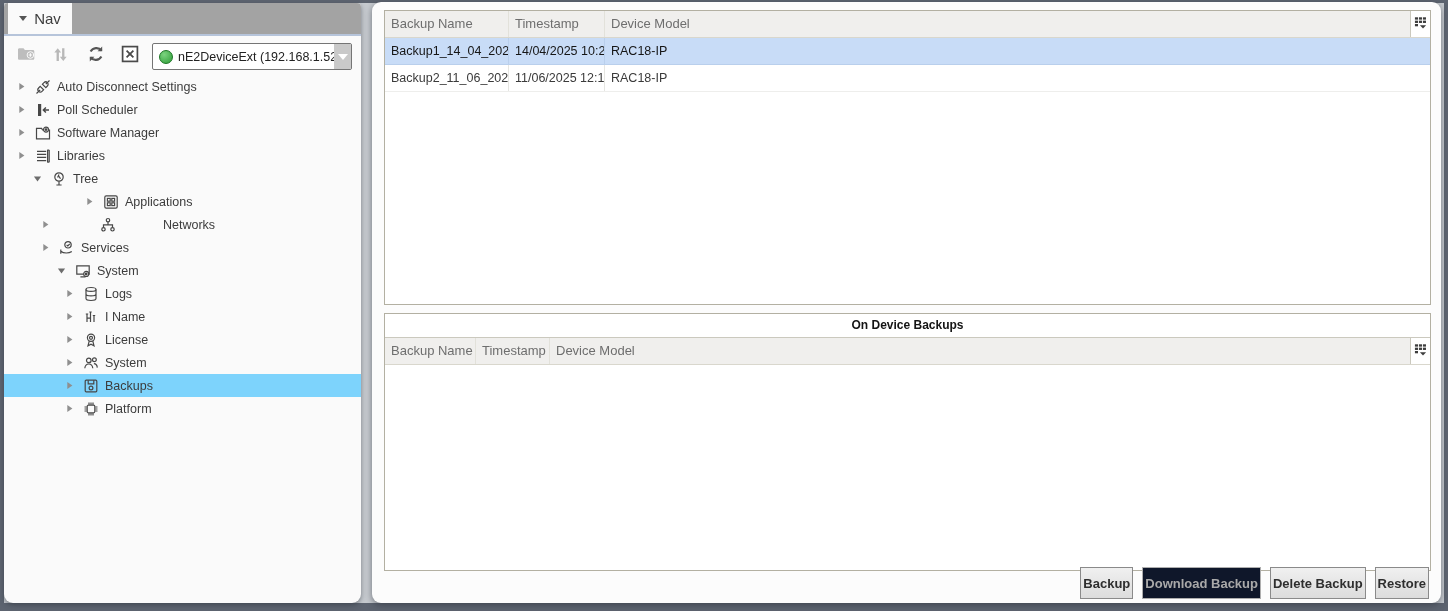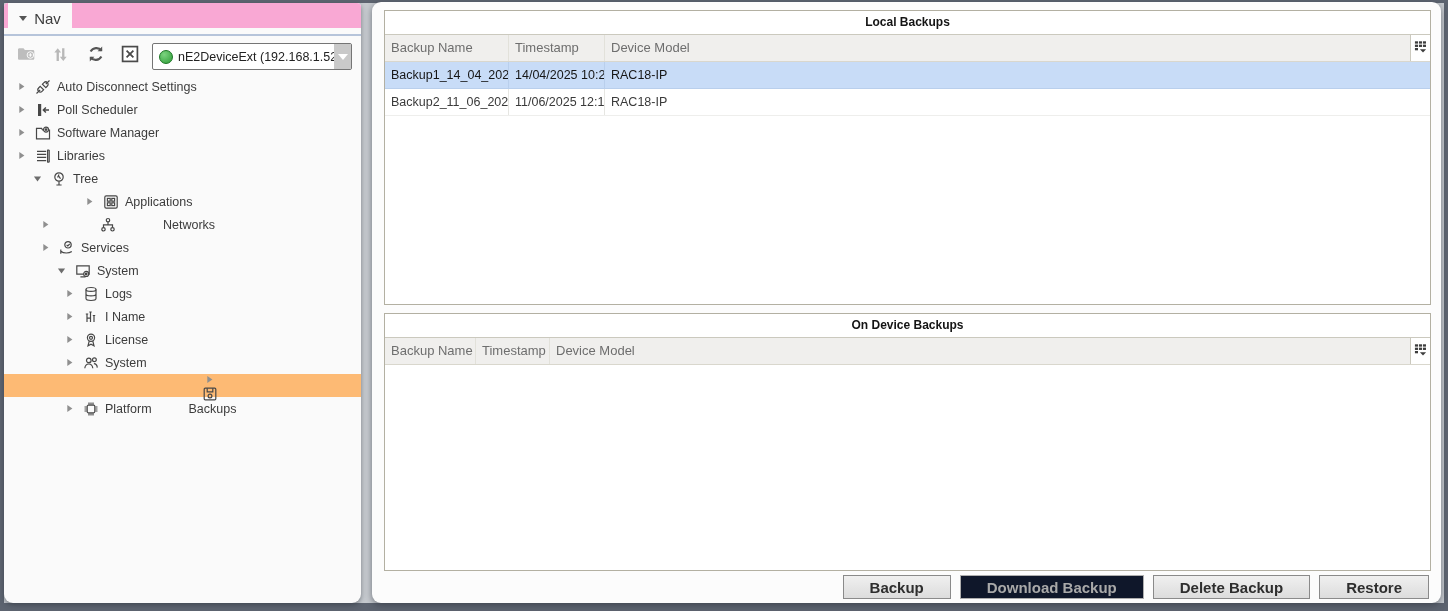--- a/index.html
+++ b/index.html
@@ -3,42 +3,42 @@
 <meta charset="utf-8">
 <style>
   html,body{margin:0;padding:0;background:#3c4048;}
   #app{position:relative;width:1448px;height:611px;background:#5d6470;overflow:hidden;
        font-family:"Liberation Sans","DejaVu Sans",sans-serif;-webkit-font-smoothing:antialiased;}
   #gutter{position:absolute;left:4px;top:3px;width:1440px;height:600px;background:#c7cbd0;}
 
   
   #sidebar{position:absolute;left:4px;top:3px;width:357px;height:600px;background:#fafafa;
            border-radius:4px 4px 9px 9px;box-shadow:0 2px 5px rgba(40,45,55,.5);overflow:hidden;}
-  #tabbar{position:absolute;left:0;top:0;width:100%;height:25px;background:#f9a8d4;}
+  #tabbar{position:absolute;left:0;top:0;width:100%;height:31px;background:#a3a3a3;}
   #nav-tab{position:absolute;left:4px;top:0;width:64px;height:31px;background:#fafafa;
            display:flex;align-items:center;justify-content:center;gap:7px;cursor:default;}
   #nav-tab .caret{width:0;height:0;border-left:4px solid transparent;border-right:4px solid transparent;
            border-top:5px solid #555;}
   #nav-tab .tab-label{font-size:15px;color:#3d3d3d;}
   #tab-underline{position:absolute;left:0;top:31px;width:100%;height:2px;background:#b6c4da;}
 
   #toolbar{position:absolute;left:0;top:33px;width:100%;height:37px;background:#fafafa;}
   .icon-btn{position:absolute;top:8px;width:24px;height:24px;display:flex;align-items:center;justify-content:center;cursor:pointer;}
   .icon-btn.disabled{cursor:default;}
   #combo{position:absolute;left:148px;top:7px;width:200px;height:27px;border:1px solid #757575;border-radius:2px;
          background:#fff;display:flex;align-items:center;box-sizing:border-box;cursor:pointer;}
   .status-dot{width:12px;height:12px;border-radius:50%;background:radial-gradient(circle at 35% 30%,#7bd37f,#2f9e38);
          border:1.5px solid #1b7423;margin:0 5px 0 6px;flex:0 0 auto;}
   .combo-label{font-size:12.5px;color:#222;flex:1;white-space:nowrap;overflow:hidden;}
   .combo-arrow-btn{width:17px;align-self:stretch;background:#c9c9c9;display:flex;align-items:center;justify-content:center;flex:0 0 auto;}
   .combo-arrow-btn .tri{width:0;height:0;border-left:5px solid transparent;border-right:5px solid transparent;border-top:6px solid #fff;}
 
   #tree{position:absolute;left:0;top:72px;width:100%;bottom:0;overflow:hidden;}
   .tree-row{height:23px;display:flex;align-items:center;cursor:pointer;}
-  .tree-row.selected{background:#fdba74;flex-direction:column;}
+  .tree-row.selected{background:#7dd3fc;}
   .expander{width:11px;height:11px;margin-right:7px;display:flex;align-items:center;justify-content:center;flex:0 0 auto;}
   .ticon{width:17px;height:17px;margin-right:6px;color:#474747;display:flex;align-items:center;justify-content:center;flex:0 0 auto;}
   .ticon svg{width:16px;height:16px;}
   .tlabel{font-size:12.5px;color:#3c3c3c;white-space:nowrap;}
 
   
   #main{position:absolute;left:372px;top:2px;width:1069px;height:601px;background:#fcfcfc;
         border-radius:9px;box-shadow:0 2px 7px rgba(40,45,55,.55);overflow:hidden;}
   .tbox{position:absolute;left:12px;width:1047px;border:1px solid #b3b0a2;background:#fff;box-sizing:border-box;
         display:flex;flex-direction:column;overflow:hidden;}
@@ -54,21 +54,21 @@
         justify-content:center;flex:0 0 auto;cursor:pointer;}
   .tbody{flex:1;background:#fff;}
   .trow{display:flex;height:26px;border-bottom:1px solid #eeeeec;background:#fff;cursor:pointer;}
   .trow.selected{background:#c8dcf7;border-bottom-color:#b9cfec;}
   .td{font-size:12.5px;color:#3a3a3a;padding:0 6px;line-height:26px;box-sizing:border-box;white-space:nowrap;
         overflow:hidden;border-right:1px solid #e6e6e2;}
   .trow.selected .td{color:#161616;border-right-color:#b9cfec;}
   .td.flex{flex:1;border-right:none;}
 
   #actions{position:absolute;right:12px;bottom:4px;display:flex;gap:9px;}
-  .abtn{height:24px;padding:0 26px;font-family:inherit;font-weight:bold;font-size:15px;color:#2e2e2e;
+  .abtn{height:32px;padding:0 2px;font-family:inherit;font-weight:bold;font-size:13px;color:#2e2e2e;
         background:linear-gradient(#f0f0f0,#dcdcdc);border:1px solid #8a8a8a;cursor:pointer;white-space:nowrap;}
   .abtn.disabled{color:#a9a9a9;border-color:#aeaeae;background:#0f172a;cursor:default;}
 </style>
 </head>
 <body>
 
 <div id="app">
   <div id="gutter"></div>
 
   <div id="sidebar">
@@ -373,21 +373,20 @@
             </svg>
           </span>
           <span class="tlabel">Platform</span>
         </div>
       </div>
   </div>
 
   <div id="main">
 
     <div class="tbox" id="local-box">
-      <div class="tbox-title">Local Backups</div>
       <div class="thead" id="local-head">
           <div class="th" style="width: 124px;">Backup Name</div>
           <div class="th" style="width: 96px;">Timestamp</div>
           <div class="th flex">Device Model</div>
           <div class="th-picker">
             <span><svg viewBox="0 0 14 14" width="13" height="13">
                 <g fill="#3d3d3d">
                   <rect x="1" y="1.4" width="3.3" height="2.5"></rect>
                   <rect x="5.3" y="1.4" width="3.3" height="2.5"></rect>
                   <rect x="9.6" y="1.4" width="3.3" height="2.5"></rect>

